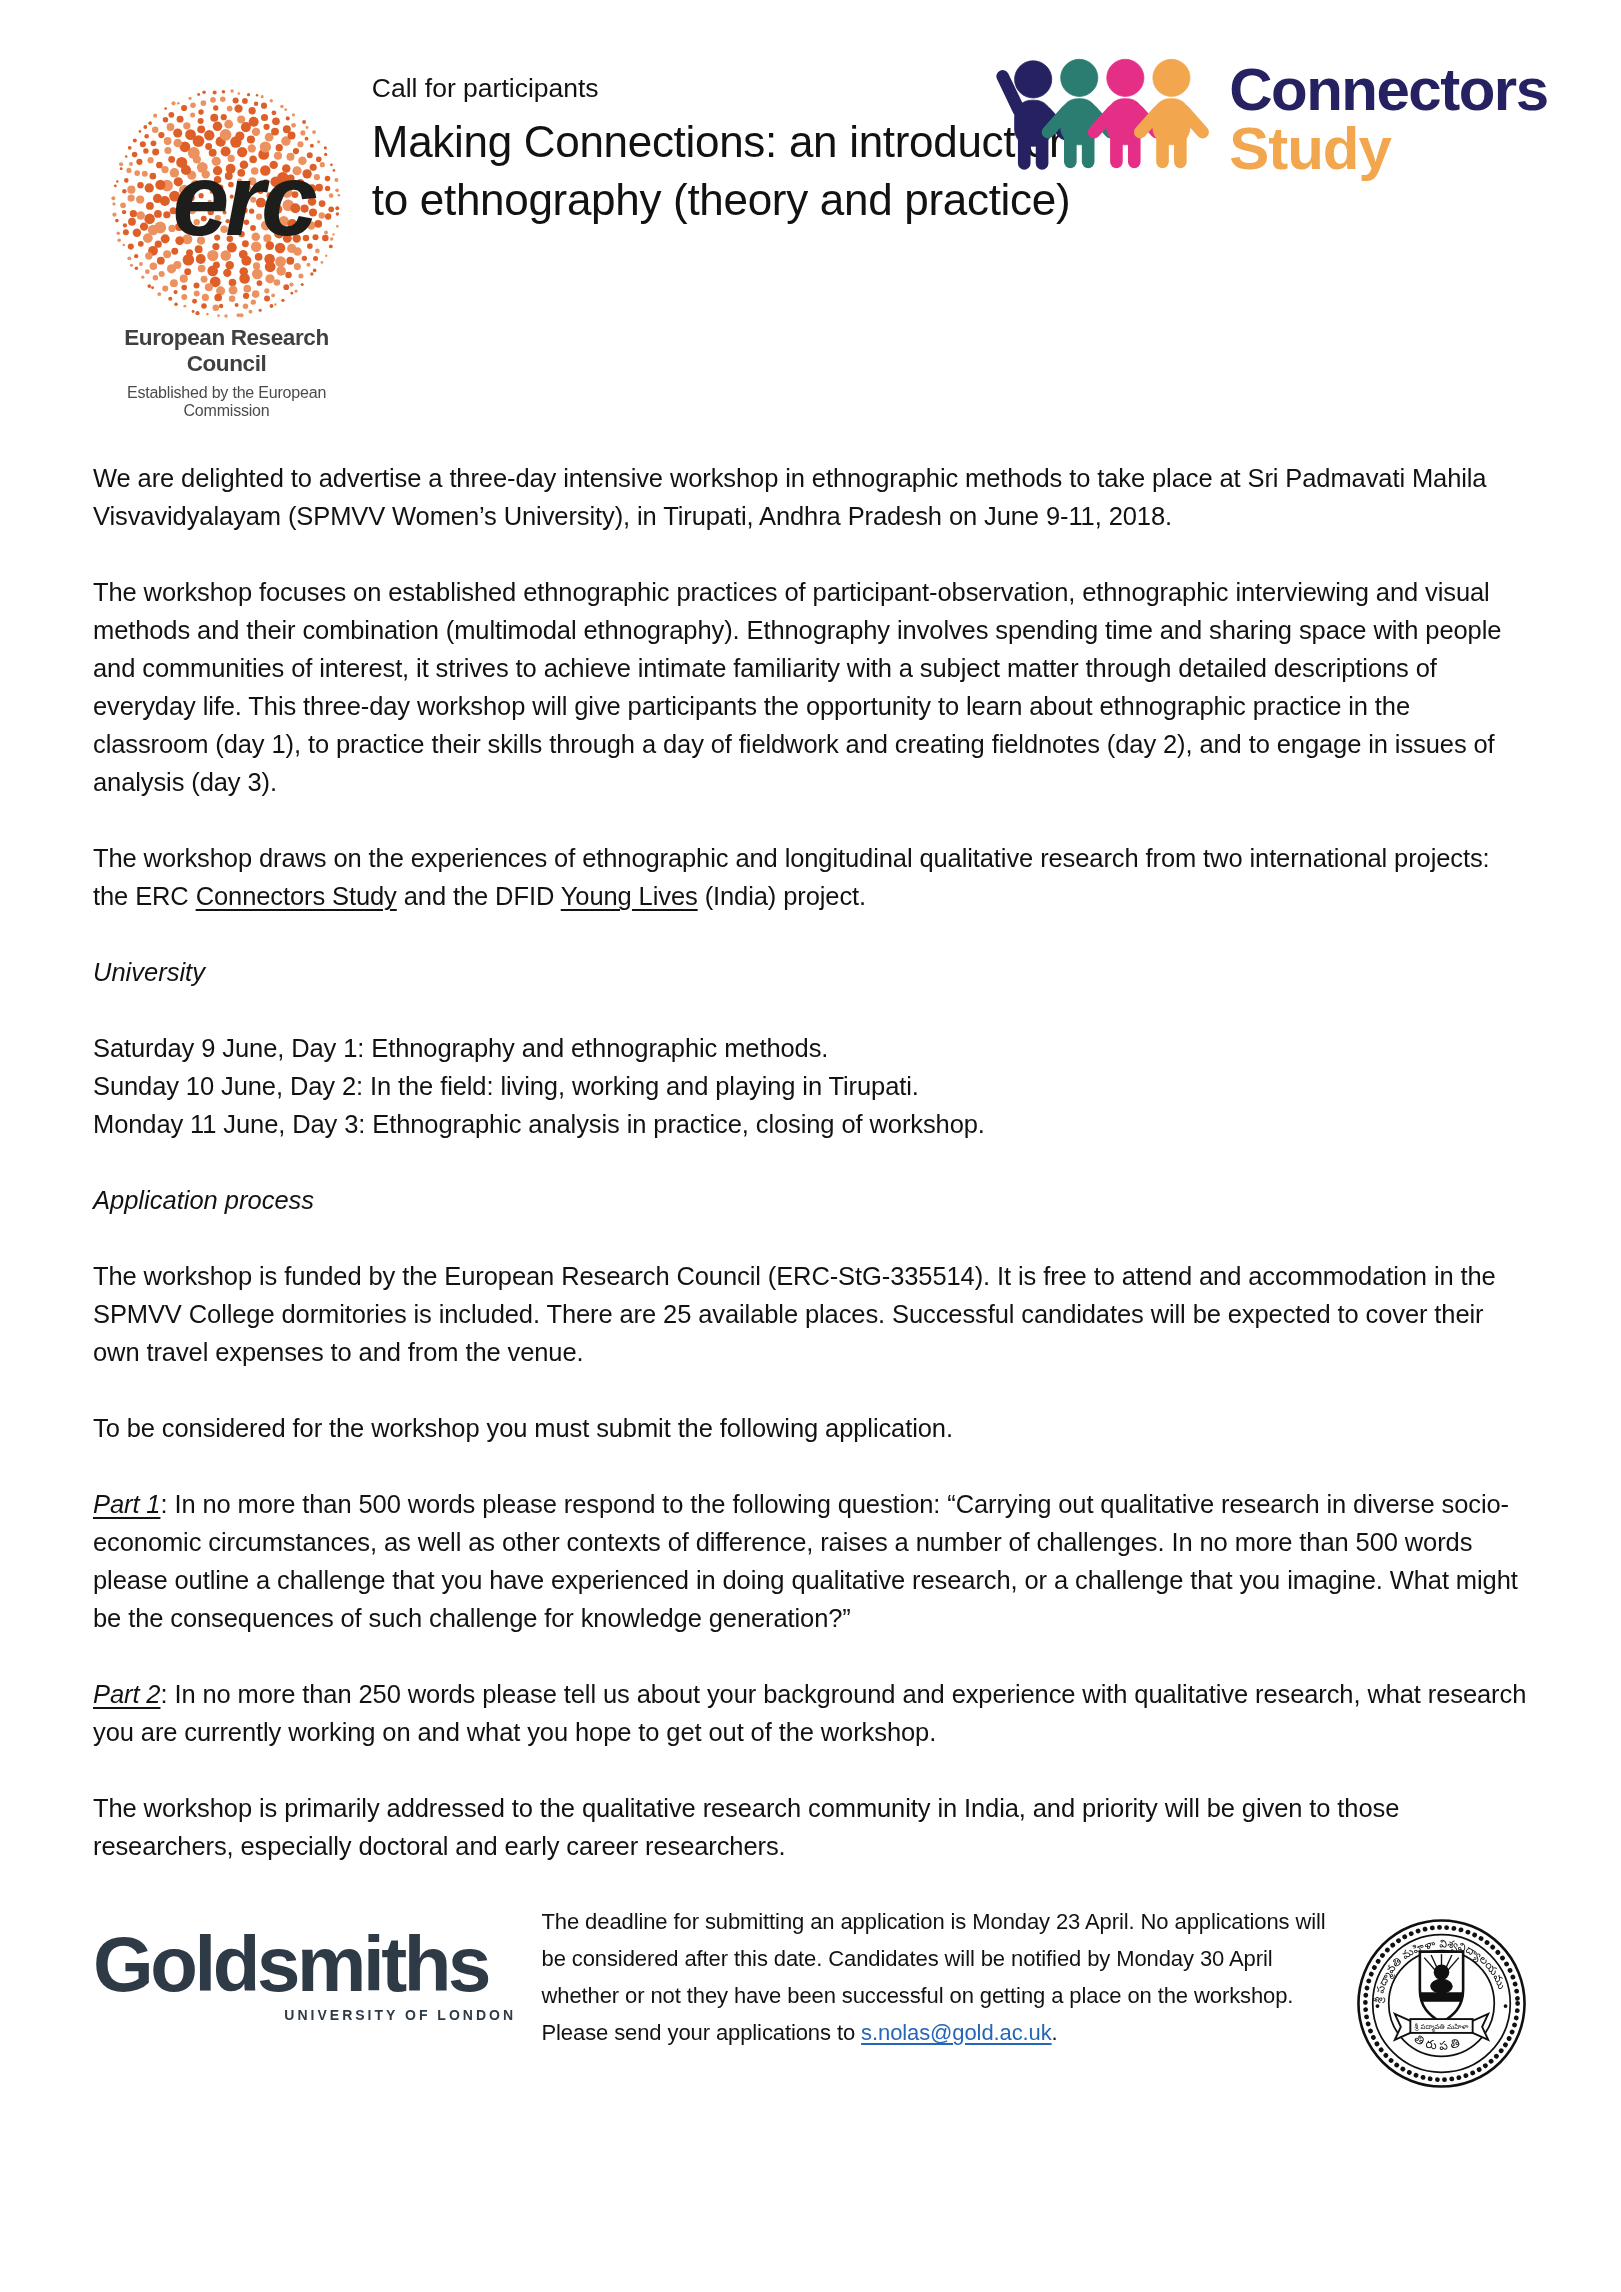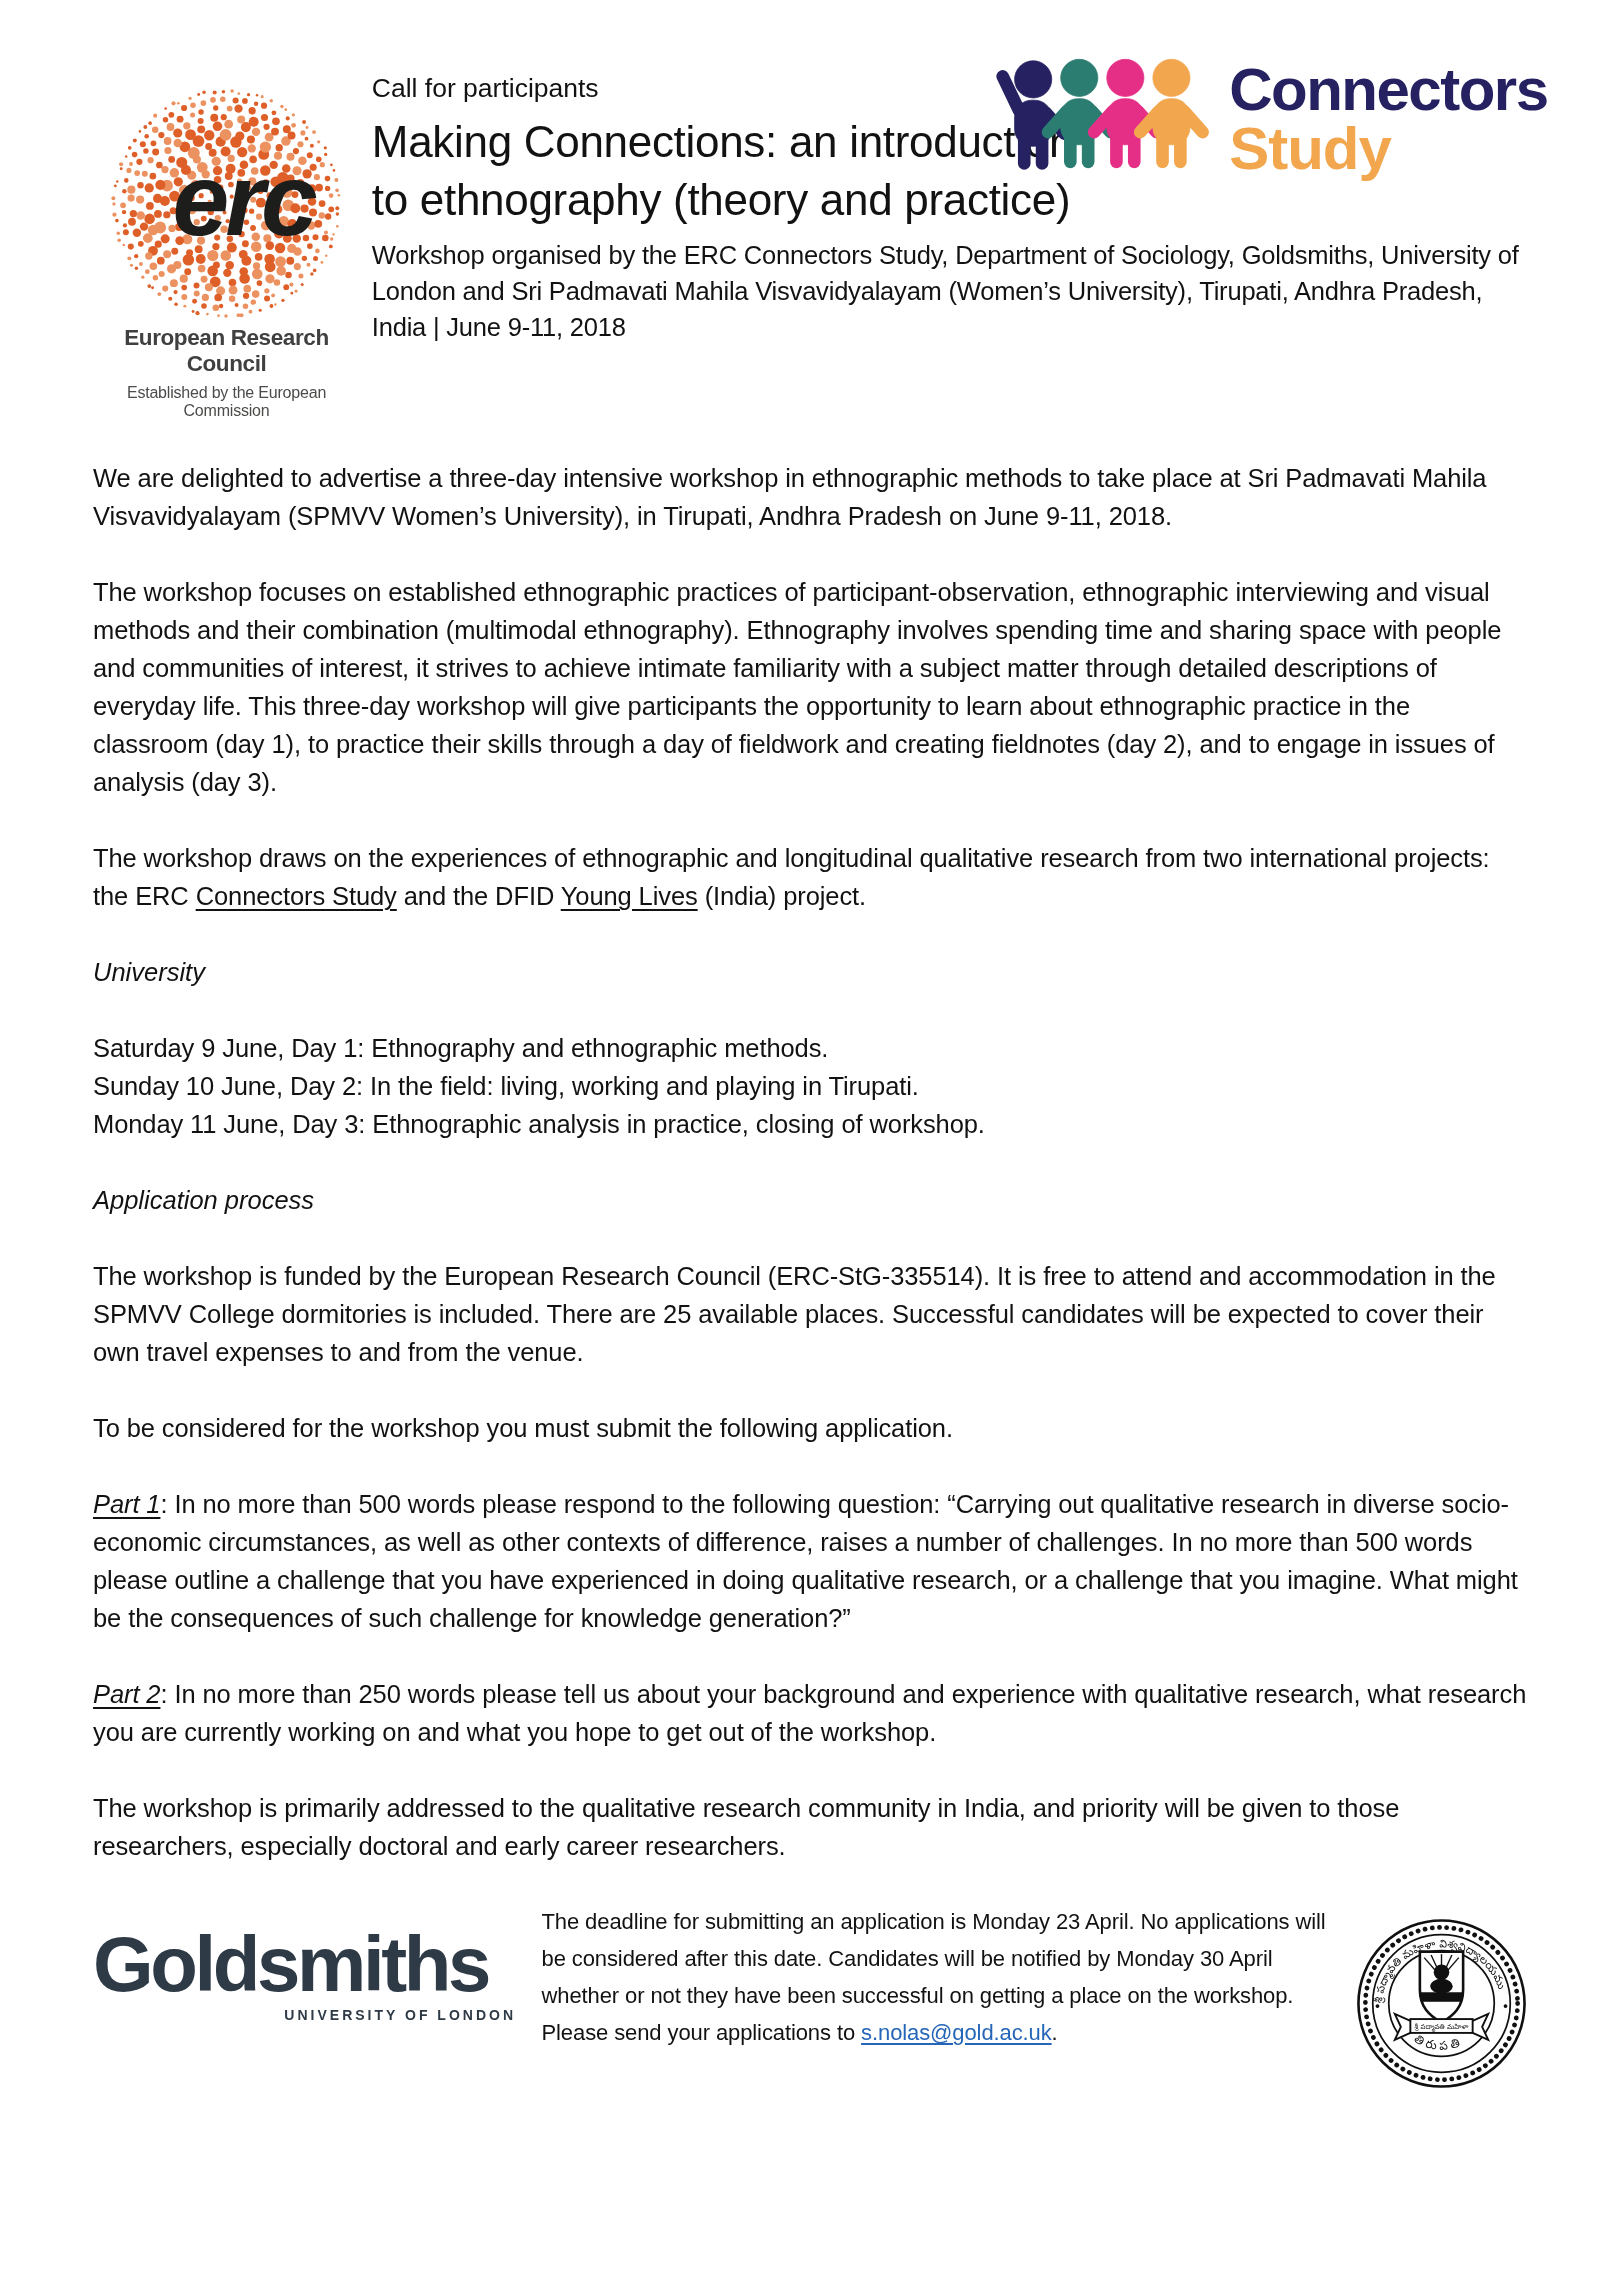--- a/index.html
+++ b/index.html
@@ -485,21 +485,20 @@
             </svg>
           <span class="erc-acronym">erc</span>
         </div>
         <div class="erc-name">European Research Council</div>
         <div class="erc-tagline">Established by the European Commission</div>
       </div>
 
       <div class="header-text">
         <div class="call-line">Call for participants</div>
         <h1 class="page-title">Making Connections: an introduction to ethnography (theory and practice)</h1>
-        <div class="subtitle">Workshop organised by the ERC Connectors Study, Department of Sociology, Goldsmiths, University of London and Sri Padmavati Mahila Visvavidyalayam (Women’s University), Tirupati, Andhra Pradesh, India | June 9-11, 2018</div>
       </div>
 
       <div class="connectors-logo">
         <svg width="223" height="125" viewBox="0 0 300 168" aria-hidden="true">
           <defs>
             <g id="kid">
               <circle cx="50" cy="28" r="25"></circle>
               <rect x="25" y="56" width="50" height="62" rx="23"></rect>
               <line x1="33" y1="73" x2="8" y2="101" stroke-width="17" stroke-linecap="round"></line>
               <line x1="67" y1="73" x2="92" y2="101" stroke-width="17" stroke-linecap="round"></line>

